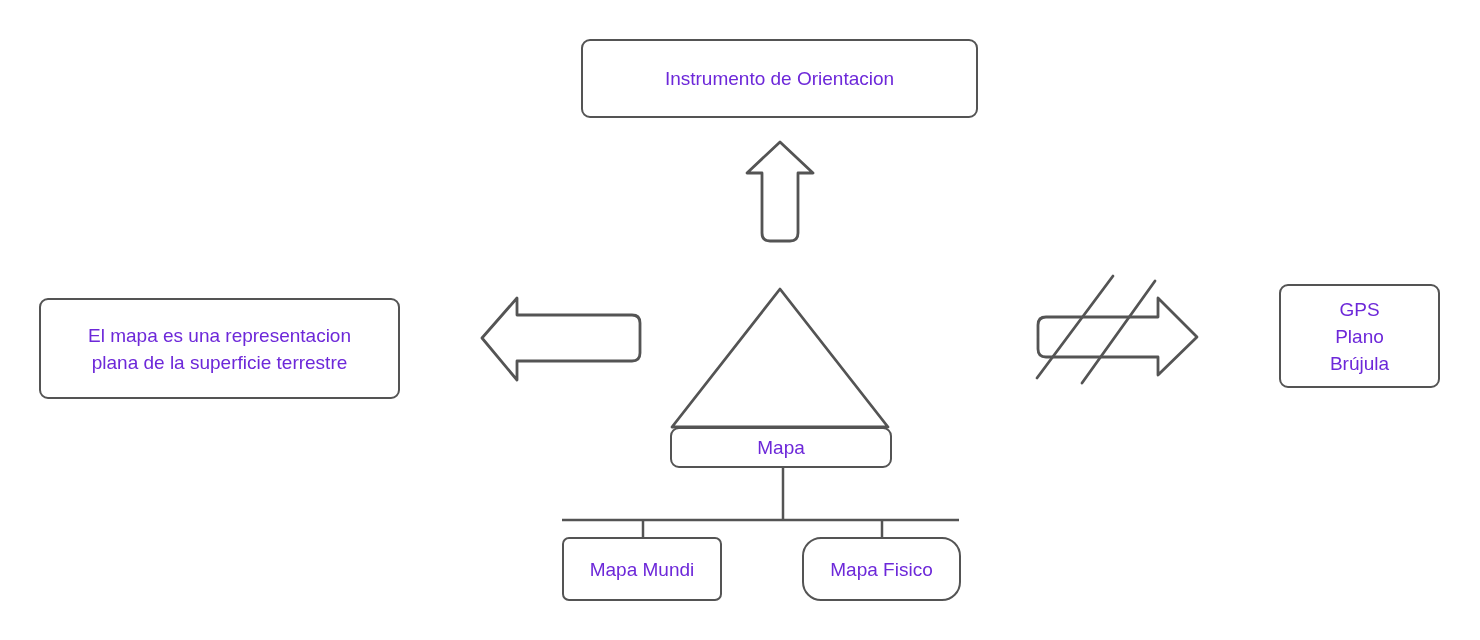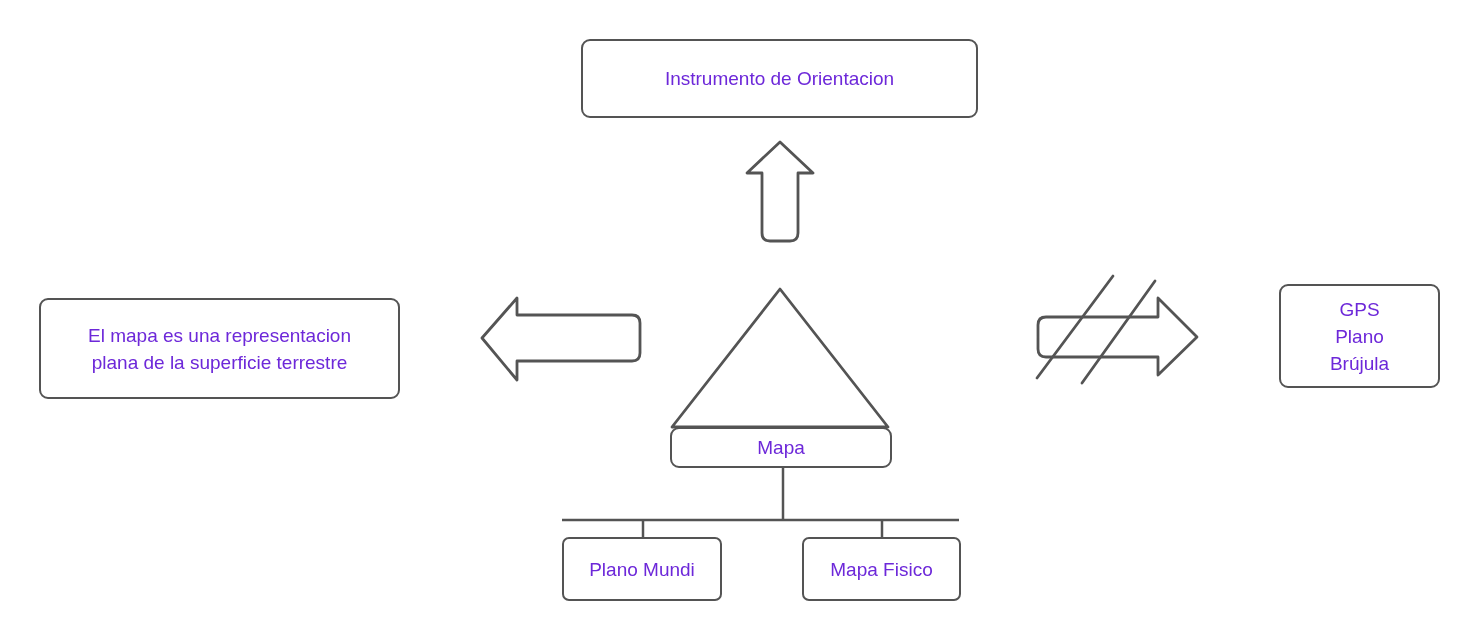--- a/index.html
+++ b/index.html
@@ -37,21 +37,21 @@
     line-height: 27px;
   }
   .node .label {
     white-space: pre-line;
   }
   .node-instrumento { left: 581px; top: 39px;  width: 397px; height: 79px; }
   .node-definicion  { left: 39px;  top: 286px; width: 361px; height: 101px; margin-top: 12px; }
   .node-mapa        { left: 670px; top: 427px; width: 222px; height: 41px; border-radius: 9px; }
   .node-gps         { left: 1279px; top: 284px; width: 161px; height: 104px; align-items: center; }
   .node-mundi       { left: 562px; top: 537px; width: 160px; height: 64px; border-radius: 7px; }
-  .node-fisico      { left: 802px; top: 537px; width: 159px; height: 64px; border-radius: 7px; }
+  .node-fisico      { left: 802px; top: 537px; width: 159px; height: 64px; border-radius: 19px; }
   .arrow-shape {
     fill: #ffffff;
     stroke: #545454;
     stroke-width: 2.8;
     stroke-linejoin: round;
   }
   .line-shape {
     fill: none;
     stroke: #545454;
     stroke-width: 2.8;
@@ -106,20 +106,20 @@
     <span class="label">Mapa</span>
   </div>
 
   <div class="node node-gps">
     <span class="label">GPS
 Plano
 Brújula</span>
   </div>
 
   <div class="node node-mundi">
-    <span class="label">Plano Mundi</span>
+    <span class="label">Mapa Mundi</span>
   </div>
 
   <div class="node node-fisico">
     <span class="label">Mapa Fisico</span>
   </div>
 
 </div>
 
 </body></html>

